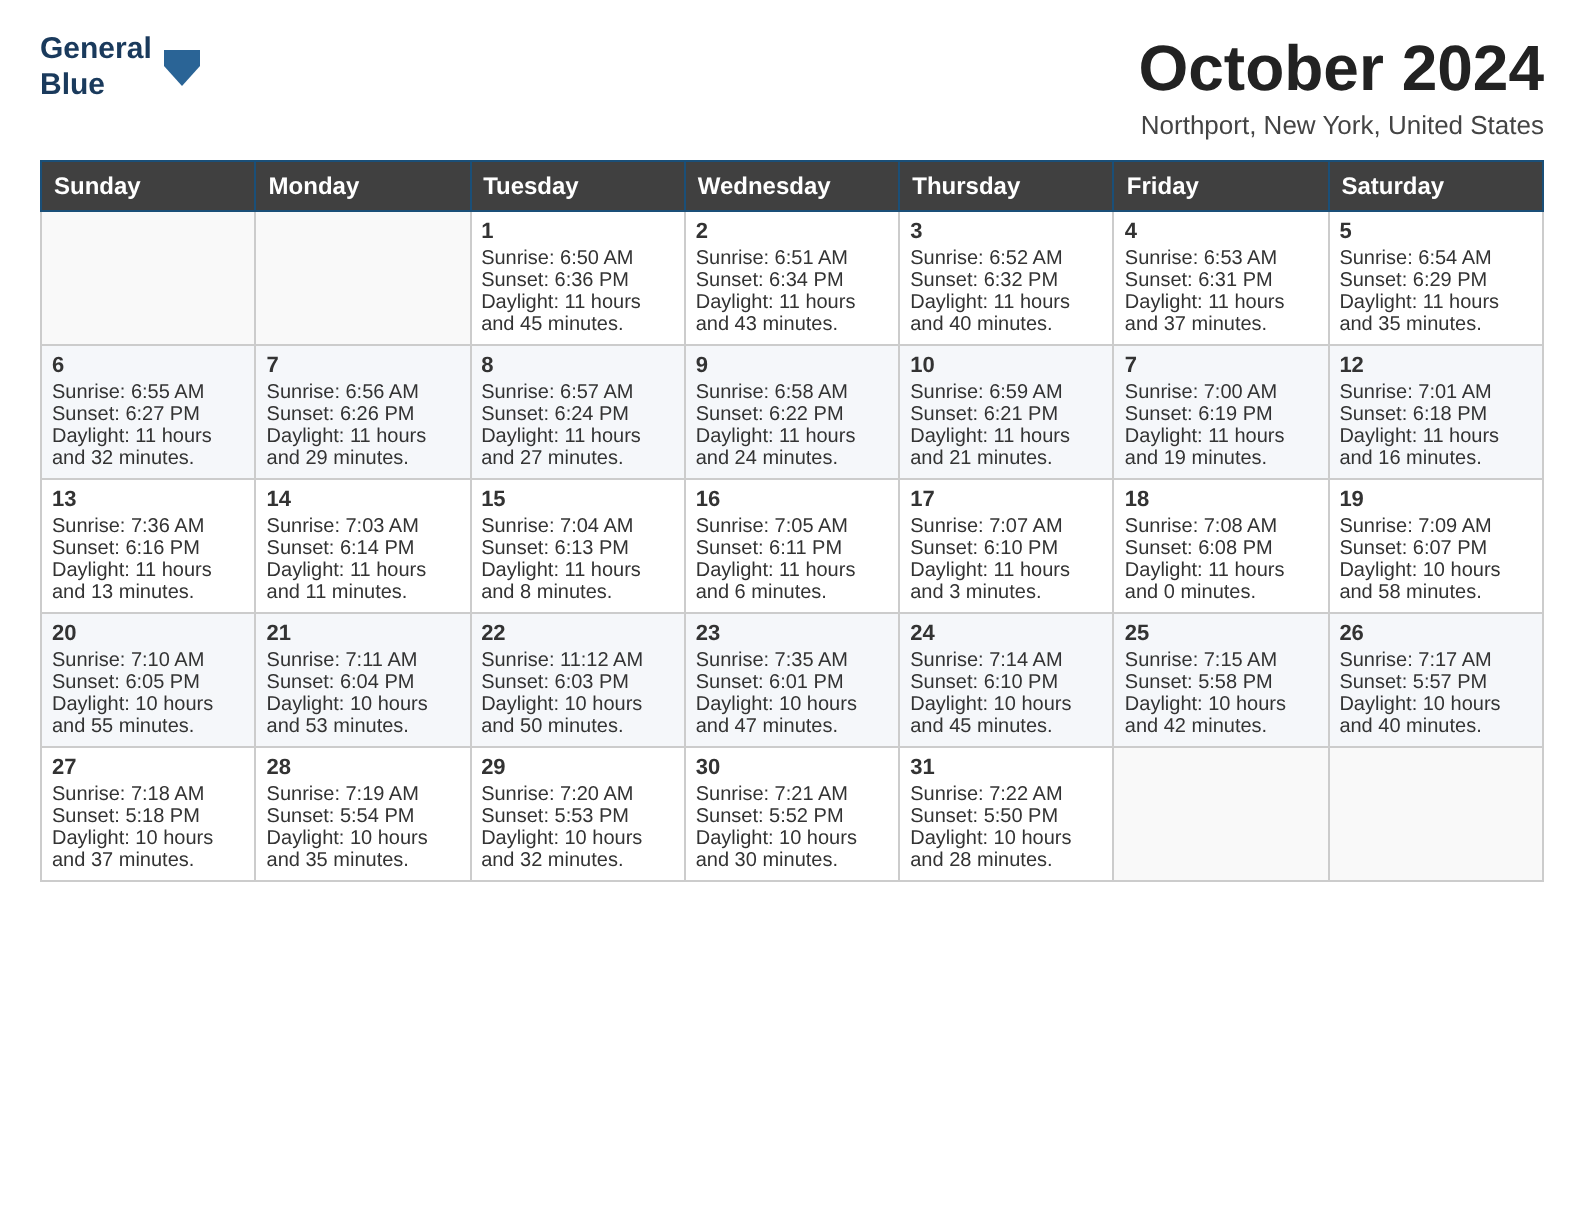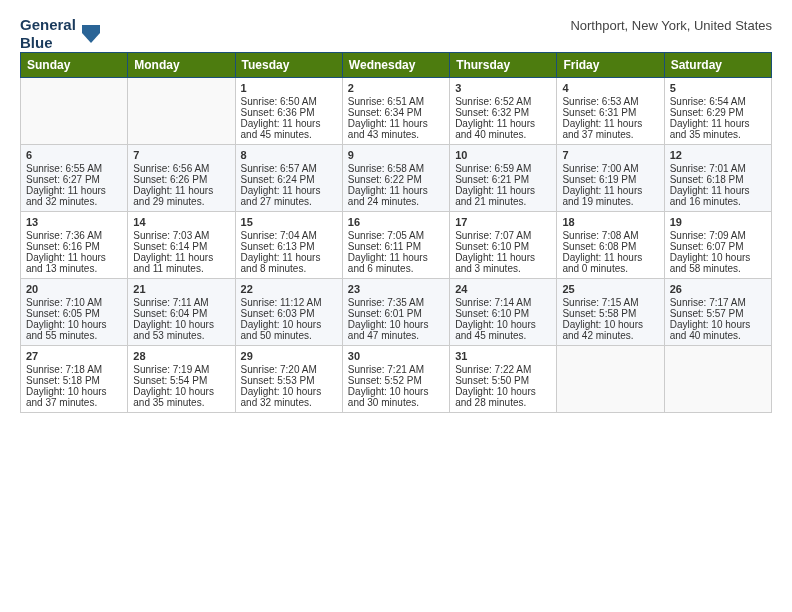--- a/index.html
+++ b/index.html
@@ -10,20 +10,21 @@
       min-height: 612px;
     }
     .page {
       width: 792px;
       padding: 16px 20px 20px 20px;
     }
     .header {
       display: flex;
       justify-content: space-between;
       align-items: flex-start;
+      margin-bottom: 10px;
     }
     .logo {
       display: flex;
       align-items: center;
     }
     .logo-text {
       display: flex;
       flex-direction: column;
       font-size: 15px;
       font-weight: bold;
@@ -47,21 +48,21 @@
       font-size: 13px;
       color: #444;
       margin-top: 2px;
     }
     .calendar {
       width: 100%;
       border-collapse: collapse;
       border: 1px solid #ccc;
     }
     .calendar th {
-      background: #4d7c0f;
+      background: #404040;
       color: #fff;
       font-size: 12px;
       font-weight: bold;
       padding: 5px 6px;
       text-align: left;
       border: 1px solid #1a4f78;
     }
     .calendar td {
       vertical-align: top;
       font-size: 10px;
@@ -96,20 +97,21 @@
             <span>General</span>
             <span>Blue</span>
           </span>
           <svg width="22" height="22" viewBox="0 0 22 22" style="margin-left:4px;">
             <polygon points="2,2 20,2 20,10 11,20 2,10" fill="#2a6496"></polygon>
           </svg>
         </div>
       </div>
     </div>
     <div class="title-block">
+      <div class="month-title">October 2024</div>
       <div class="location">Northport, New York, United States</div>
     </div>
   </div>
 
   <table class="calendar">
     <thead>
       <tr>
       <th>Sunday</th>
           <th>Monday</th>
           <th>Tuesday</th>

